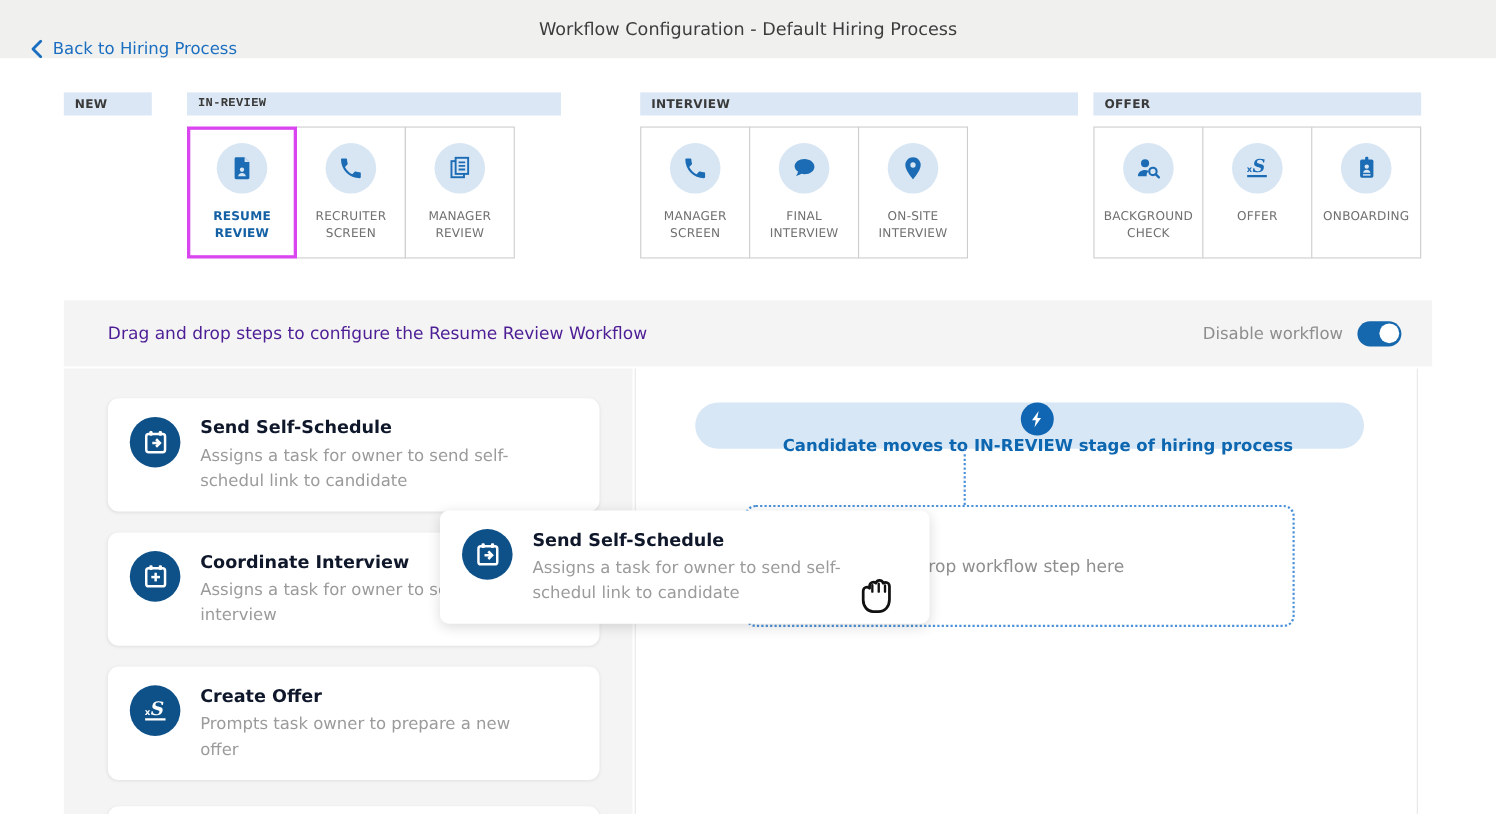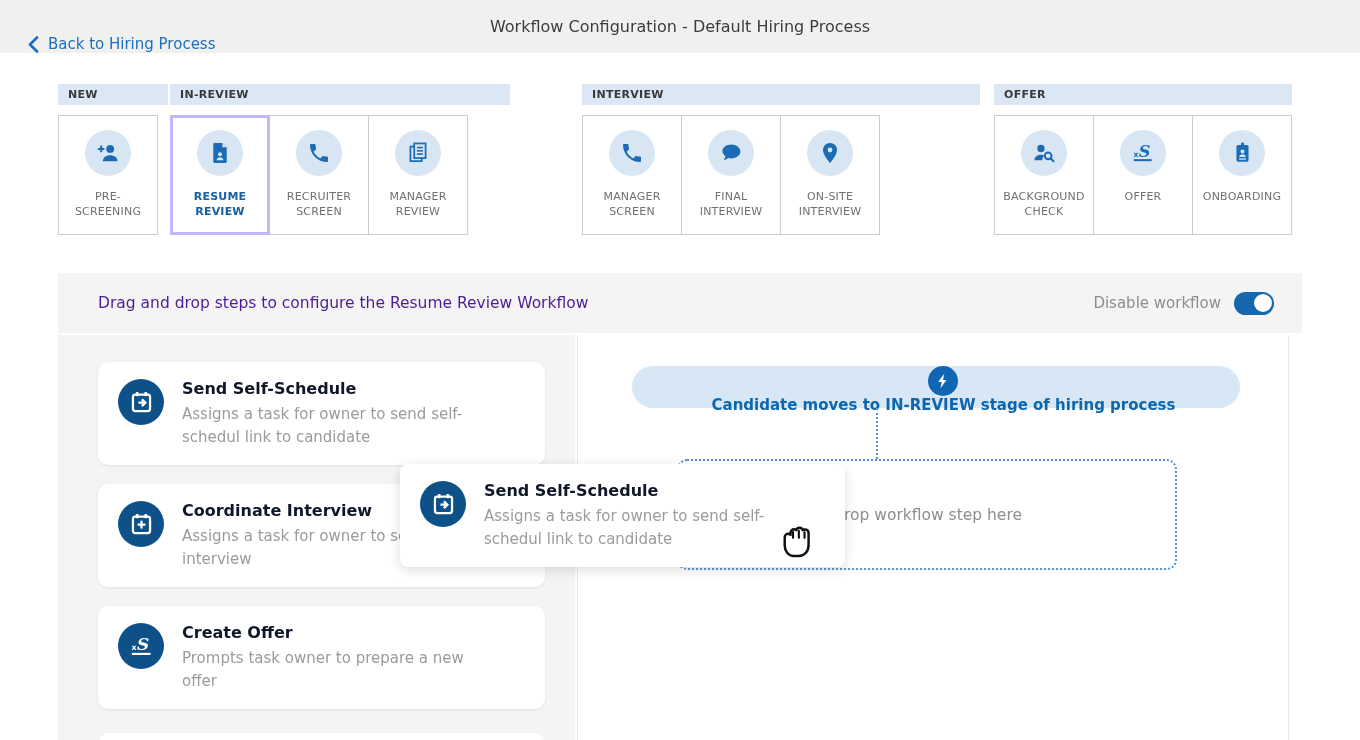--- a/index.html
+++ b/index.html
@@ -17,21 +17,21 @@
 
   
   .stage-group { position:absolute; top:84px; }
   .stage-header { height:21px; background:#dbe7f4; color:#3a3a3a;
     font-size:11px; font-weight:600; letter-spacing:.3px;
     line-height:21px; padding-left:10px; }
   .stage-cards { display:flex; margin-top:10px; }
   .stage-card { width:100px; height:120px; background:#ffffff;
     border:1px solid #cdcdcd; margin-right:-1px; display:flex; flex-direction:column;
     align-items:center; justify-content:center; cursor:pointer; }
-  .stage-card.selected { border:3px solid #c4b5fd; z-index:2; position:relative; }
+  .stage-card.selected { border:3px solid #d946ef; z-index:2; position:relative; }
   .stage-icon-circle { width:46px; height:46px; border-radius:50%;
     background:#d8e6f4; display:flex; align-items:center; justify-content:center; }
   .stage-label { margin-top:13px; height:32px; width:92px; text-align:center;
     font-size:11px; line-height:1.45; color:#707070; letter-spacing:.2px; }
   .stage-card.selected .stage-label { color:#1360a4; font-weight:700; }
 
   
   .config-bar { position:absolute; left:58px; top:273px; width:1244px; height:60px;
     background:#f4f4f4; display:flex; align-items:center; }
   .config-text { margin-left:40px; font-size:15.5px; color:#4c1d95; }
@@ -84,38 +84,25 @@
   <div class="page-title">Workflow Configuration - Default Hiring Process</div>
   <div class="back-link">
     <svg width="11" height="17" viewBox="0 0 11 17">
       <polyline points="9,1.5 2,8.5 9,15.5" fill="none" stroke="#1b6fc1" stroke-width="2.6" stroke-linecap="round" stroke-linejoin="round"></polyline>
     </svg>
     <span>Back to Hiring Process</span>
   </div>
 </div>
 
 <div class="stage-group" style="left:58px;">
-  <div class="stage-header" style="width:110px;">NEW</div>
-  <div class="stage-cards">
-    <div class="stage-card">
-      <div class="stage-icon-circle">
-        <svg width="26" height="26" viewBox="0 0 24 24">
-          <circle cx="14" cy="8.2" r="3.6" fill="#1b6cb4"></circle>
-          <path d="M7.2 19.6c0-3.6 3-5.6 6.8-5.6s6.8 2 6.8 5.6z" fill="#1b6cb4"></path>
-          <rect x="2.6" y="7.3" width="6.2" height="1.9" rx=".6" fill="#1b6cb4"></rect>
-          <rect x="4.75" y="5.15" width="1.9" height="6.2" rx=".6" fill="#1b6cb4"></rect>
-        </svg>
-      </div>
-      <div class="stage-label">PRE-SCREENING</div>
-    </div>
-  </div>
+  <div class="stage-header" style="width:80px;">NEW</div>
 </div>
 
 <div class="stage-group" style="left:170px;">
-  <div class="stage-header" style="width:340px;">IN-REVIEW</div>
+  <div class="stage-header" style="width:340px;font-family:Liberation Mono, monospace;">IN-REVIEW</div>
   <div class="stage-cards">
     <div class="stage-card selected">
       <div class="stage-icon-circle">
         <svg width="26" height="26" viewBox="0 0 24 24">
           <path d="M7 2.8h7.2l4 4V20a1.2 1.2 0 0 1-1.2 1.2H7A1.2 1.2 0 0 1 5.8 20V4A1.2 1.2 0 0 1 7 2.8z" fill="#1b6cb4"></path>
           <path d="M14.2 2.8l4 4h-4z" fill="#d8e6f4"></path>
           <circle cx="12" cy="13.2" r="1.8" fill="#d8e6f4"></circle>
           <path d="M8.7 18.6c.5-1.8 1.8-2.7 3.3-2.7s2.8.9 3.3 2.7z" fill="#d8e6f4"></path>
         </svg>
       </div>

